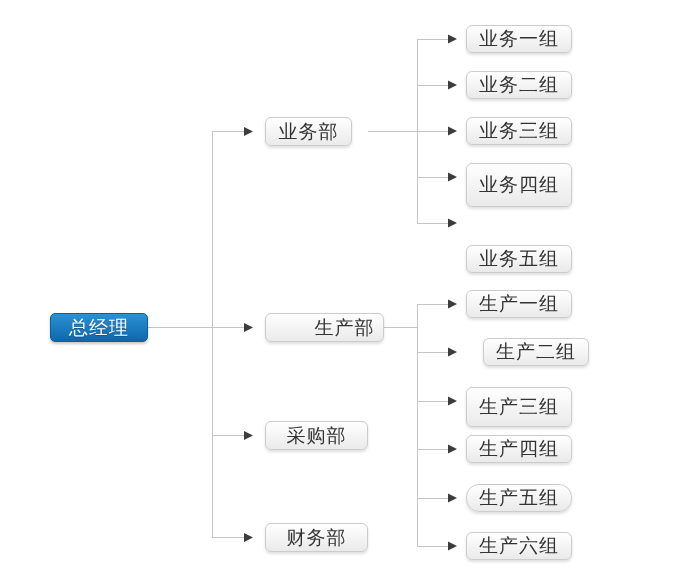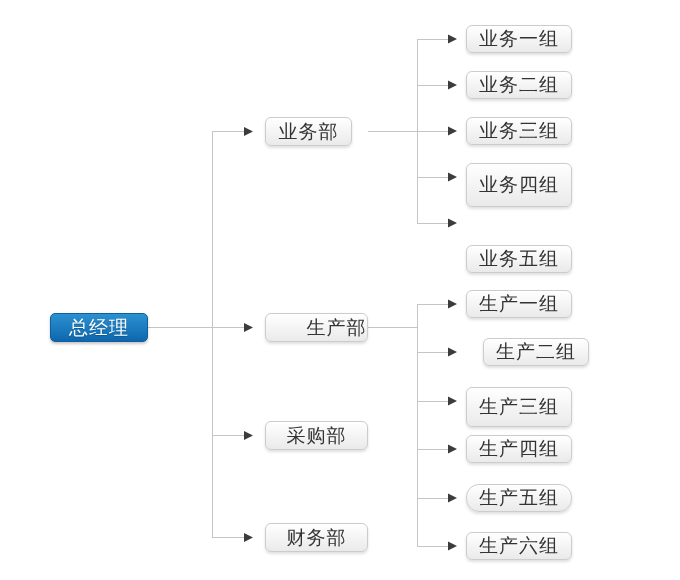--- a/index.html
+++ b/index.html
@@ -91,21 +91,21 @@
       <line x1="417" y1="449" x2="448" y2="449" stroke="#c5c5c5" stroke-width="1" shape-rendering="crispEdges"></line>
       <polygon points="457,449 448,444.5 448,453.5" fill="#3c3c3c"></polygon>
       <line x1="417" y1="498" x2="448" y2="498" stroke="#c5c5c5" stroke-width="1" shape-rendering="crispEdges"></line>
       <polygon points="457,498 448,493.5 448,502.5" fill="#3c3c3c"></polygon>
       <line x1="417" y1="546" x2="448" y2="546" stroke="#c5c5c5" stroke-width="1" shape-rendering="crispEdges"></line>
       <polygon points="457,546 448,541.5 448,550.5" fill="#3c3c3c"></polygon>
     </svg>
   <div class="nodes-layer">
       <div class="node level1" style="left: 50px; top: 313px; width: 98px; height: 29px;">总经理</div>
       <div class="node level2" style="left: 265px; top: 117px; width: 87px; height: 29px;">业务部</div>
-      <div class="node level2" style="left: 265px; top: 313px; width: 103px; height: 29px; padding-left: 40px;">生产部</div>
+      <div class="node level2" style="left: 265px; top: 313px; width: 119px; height: 29px; padding-left: 40px;">生产部</div>
       <div class="node level2" style="left: 265px; top: 421px; width: 103px; height: 29px;">采购部</div>
       <div class="node level2" style="left: 265px; top: 523px; width: 103px; height: 29px;">财务部</div>
       <div class="node level3" style="left: 466px; top: 25px; width: 106px; height: 28px;">业务一组</div>
       <div class="node level3" style="left: 466px; top: 71px; width: 106px; height: 28px;">业务二组</div>
       <div class="node level3" style="left: 466px; top: 117px; width: 106px; height: 28px;">业务三组</div>
       <div class="node level3" style="left: 466px; top: 163px; width: 106px; height: 44px;">业务四组</div>
       <div class="node level3" style="left: 466px; top: 209px; width: 106px; height: 28px; margin-top: 36px;">业务五组</div>
       <div class="node level3" style="left: 466px; top: 290px; width: 106px; height: 28px;">生产一组</div>
       <div class="node level3" style="left: 466px; top: 338px; width: 106px; height: 28px; margin-left: 17px;">生产二组</div>
       <div class="node level3" style="left: 466px; top: 387px; width: 106px; height: 40px;">生产三组</div>

